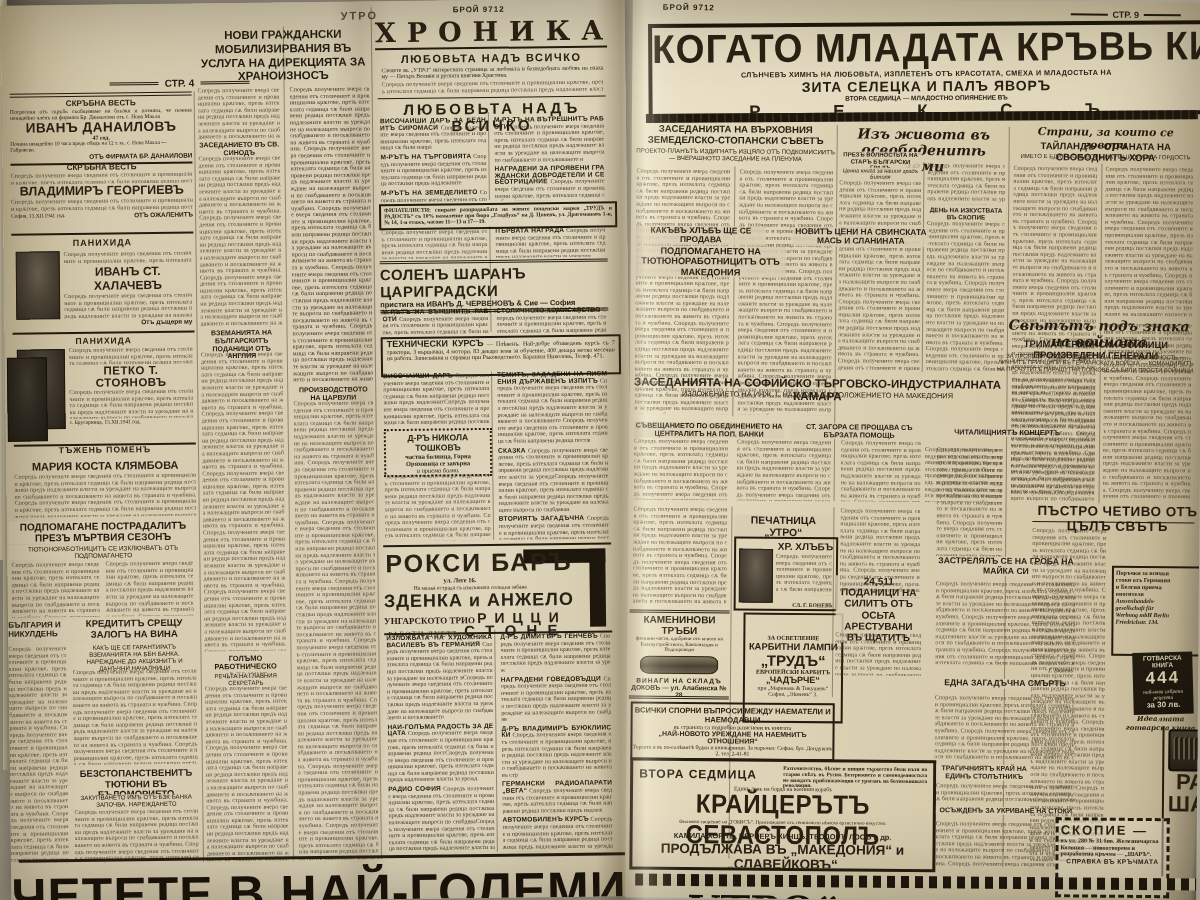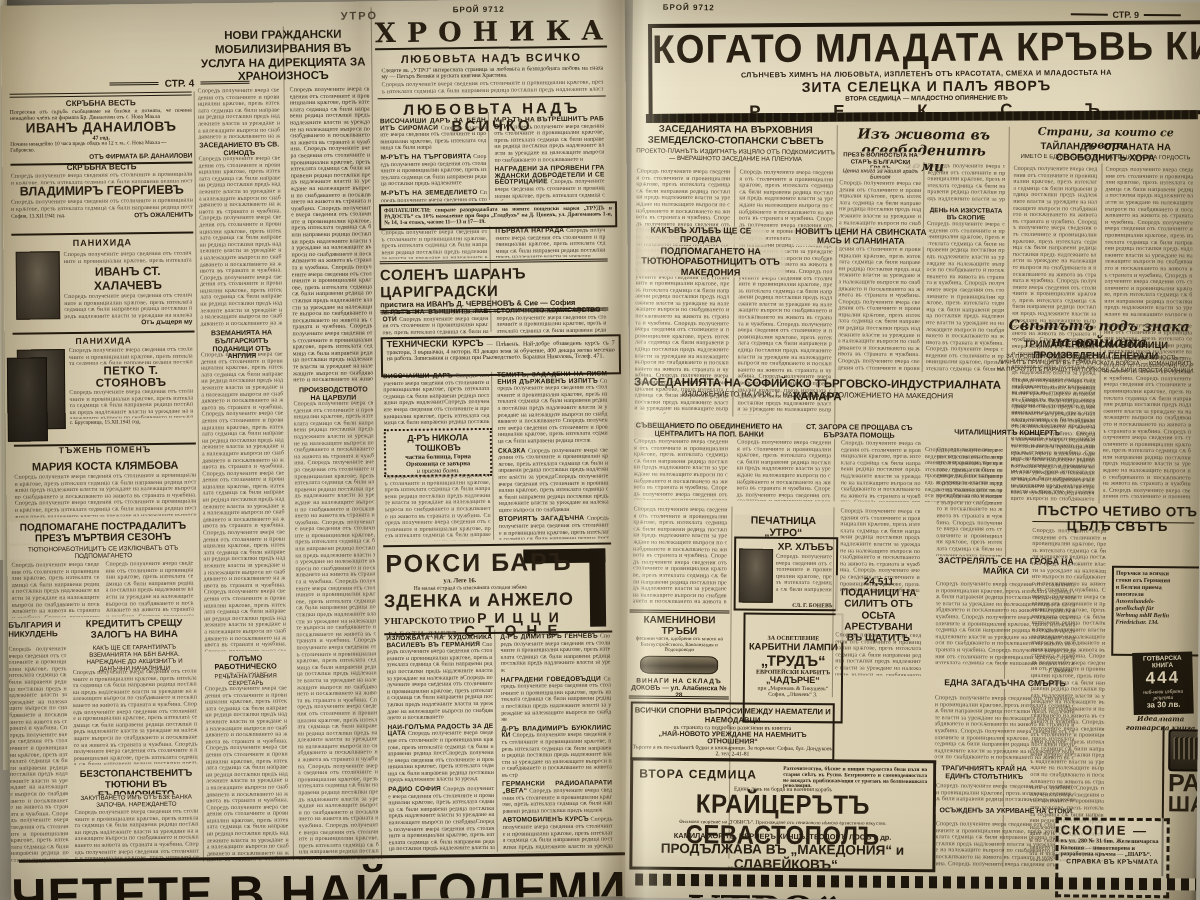--- a/index.html
+++ b/index.html
@@ -393,21 +393,21 @@
       <div class="sans" style="font-weight:900;font-size:17px;letter-spacing:2px">444</div>
       <div style="font-size:5.4px;font-style:italic">най-нови избрани рецепти</div>
       <div class="sans" style="font-weight:700;font-size:8px">за 30 лв.</div>
     </div>
     <div class="kick" style="left:498px;top:712px;width:72px;font-size:7px">Идеалната готварска книга</div>
 
     <div class="abs" style="left:536px;top:724px;width:35px;height:150px;border-left:2px solid #241c10;overflow:hidden">
       <div style="margin:3px 0 0 4px;width:40px;height:42px;border-radius:4px;background:linear-gradient(180deg,#4d4436,#241e14);box-shadow:inset 0 0 0 2px #15100a;position:relative">
         <div style="position:absolute;left:5px;top:8px;width:30px;height:22px;background:repeating-linear-gradient(90deg,#6d624c 0 2px,#241e14 2px 5px)"></div>
       </div>
-      <div class="sans" style="font-weight:900;font-size:25px;line-height:22px;margin-left:4px">РА</div>
+      <div class="sans" style="font-weight:900;font-size:22px;line-height:22px;margin-left:12px">РА</div>
       <div class="sans" style="font-weight:900;font-size:22px;line-height:22px;margin-left:4px">ША</div>
     </div>
 
     <div class="abs" style="left:430px;top:816px;width:104px;height:70px;border:3px dashed #241c10;padding:2px;background:rgba(234,226,202,.5)">
       <div class="sans" style="font-weight:900;font-size:13px;letter-spacing:2px">СКОПИЕ —</div>
       <div style="font-size:6px;line-height:6.6px;font-weight:700">въ ул. 280 № 31 бив. Железничарска Колония — новоотворена и разработена кръчма — „ШАРЪ“.</div>
       <div class="sans c" style="font-weight:700;font-size:6.6px;letter-spacing:.5px">СПРАВКА ВЪ КРЪЧМАТА</div>
     </div>
 
     <div class="check" style="left:10px;top:876px;width:561px;height:12px"></div>

